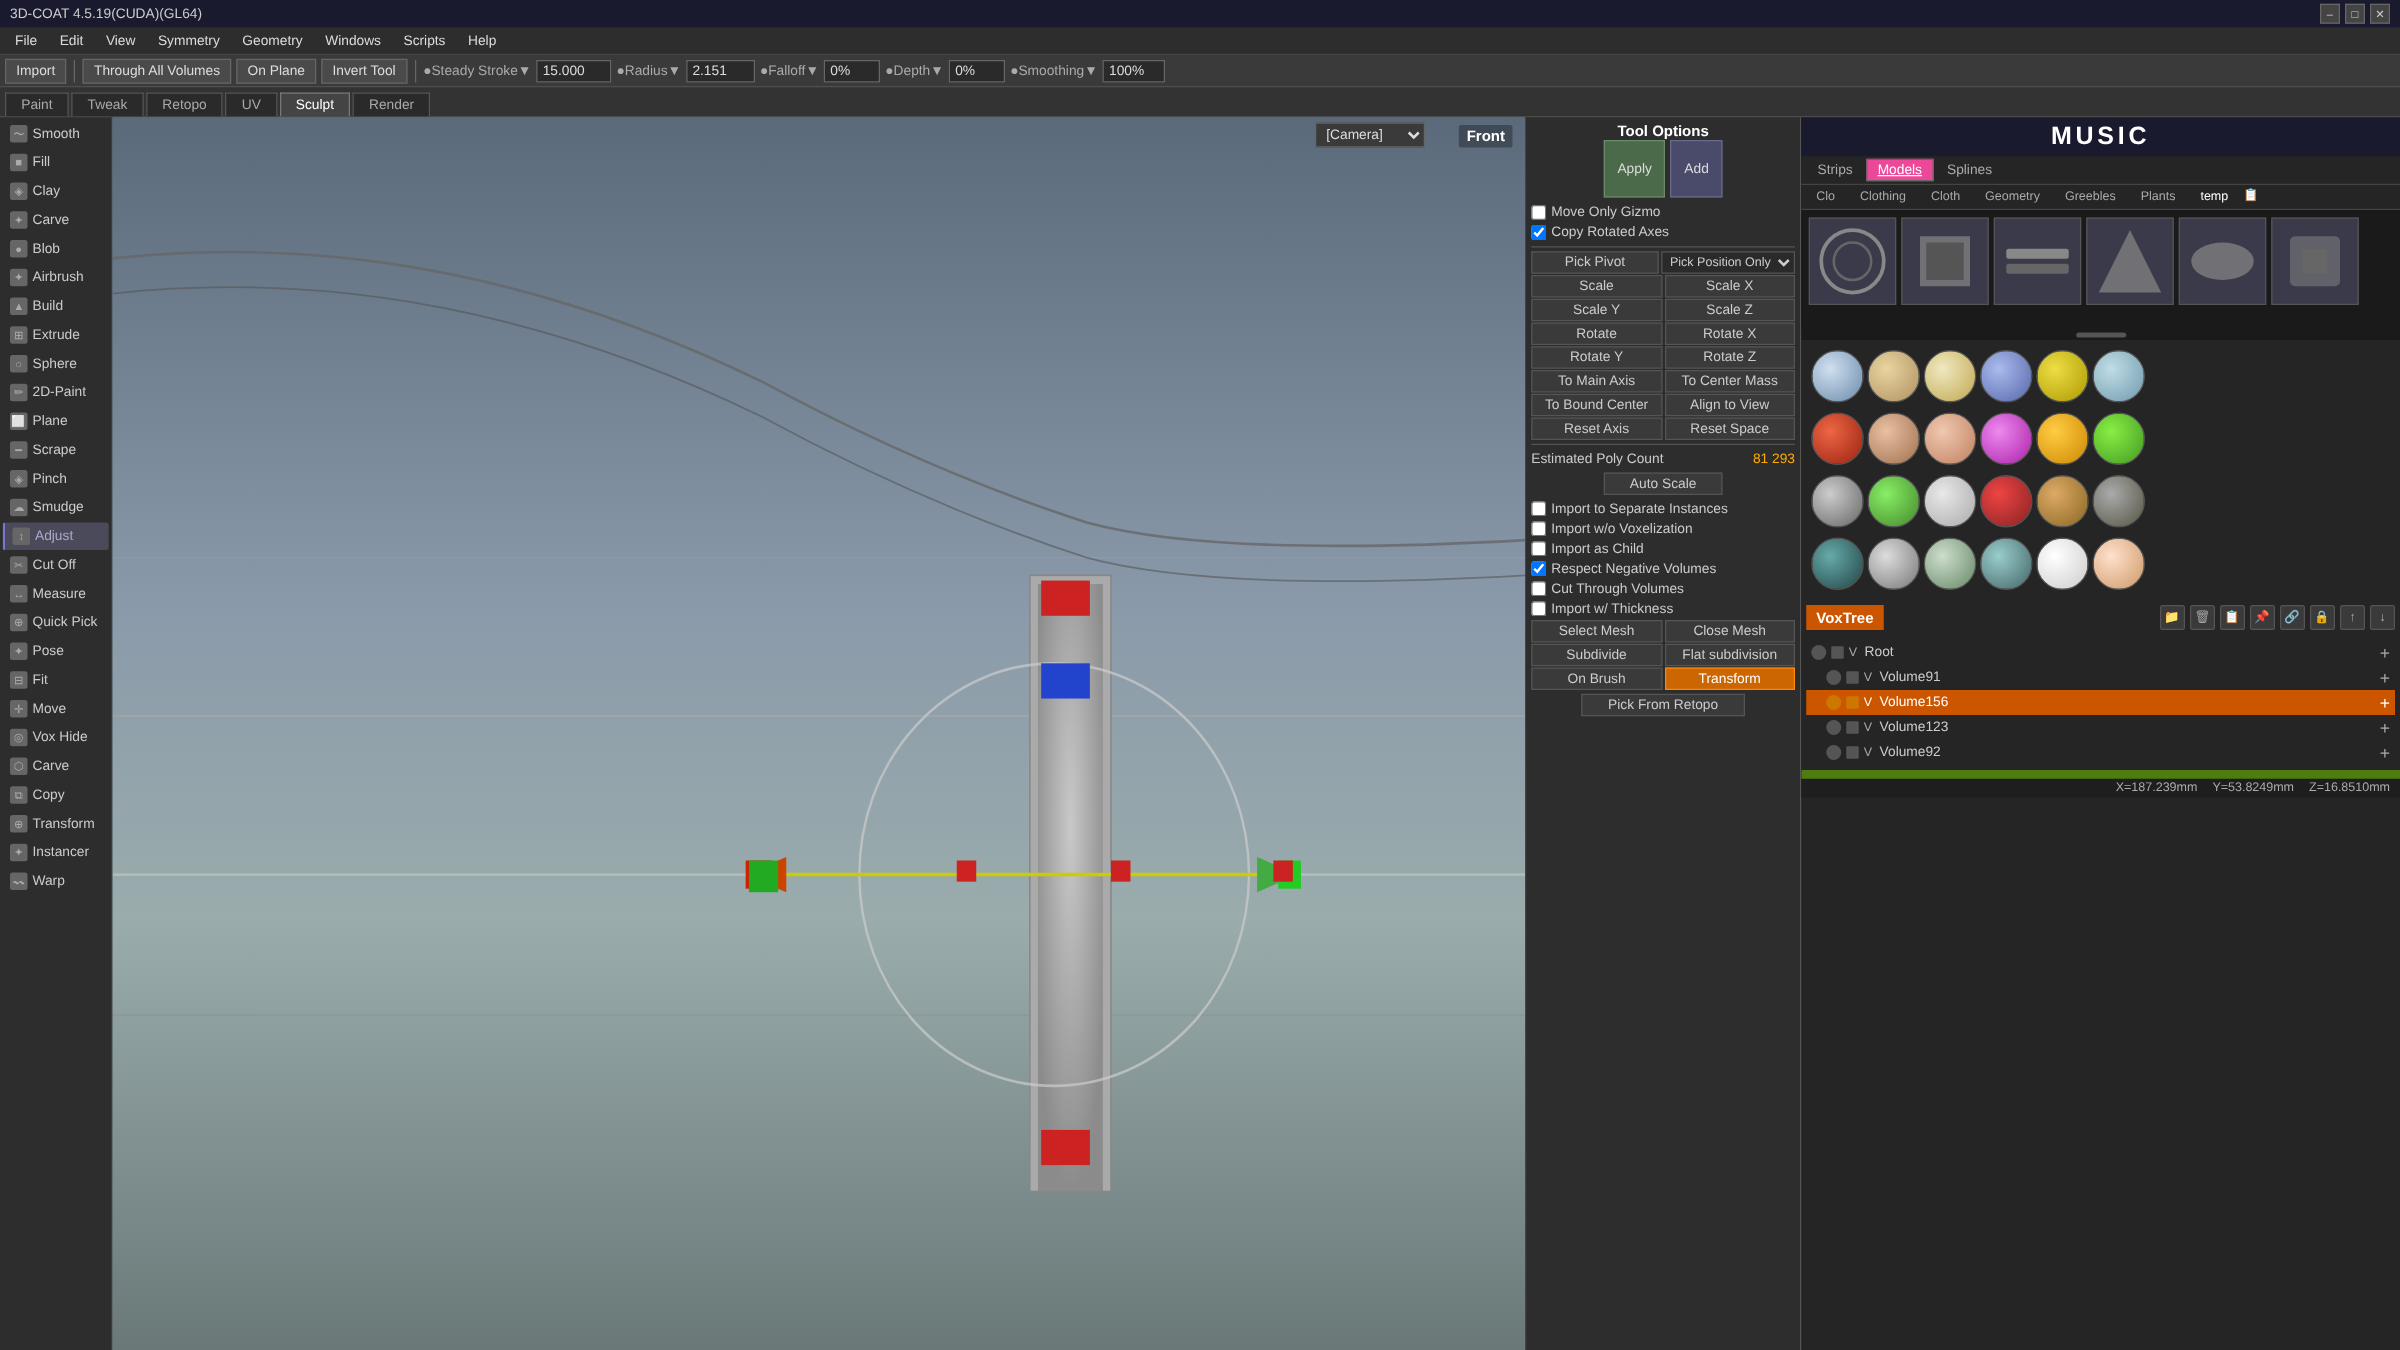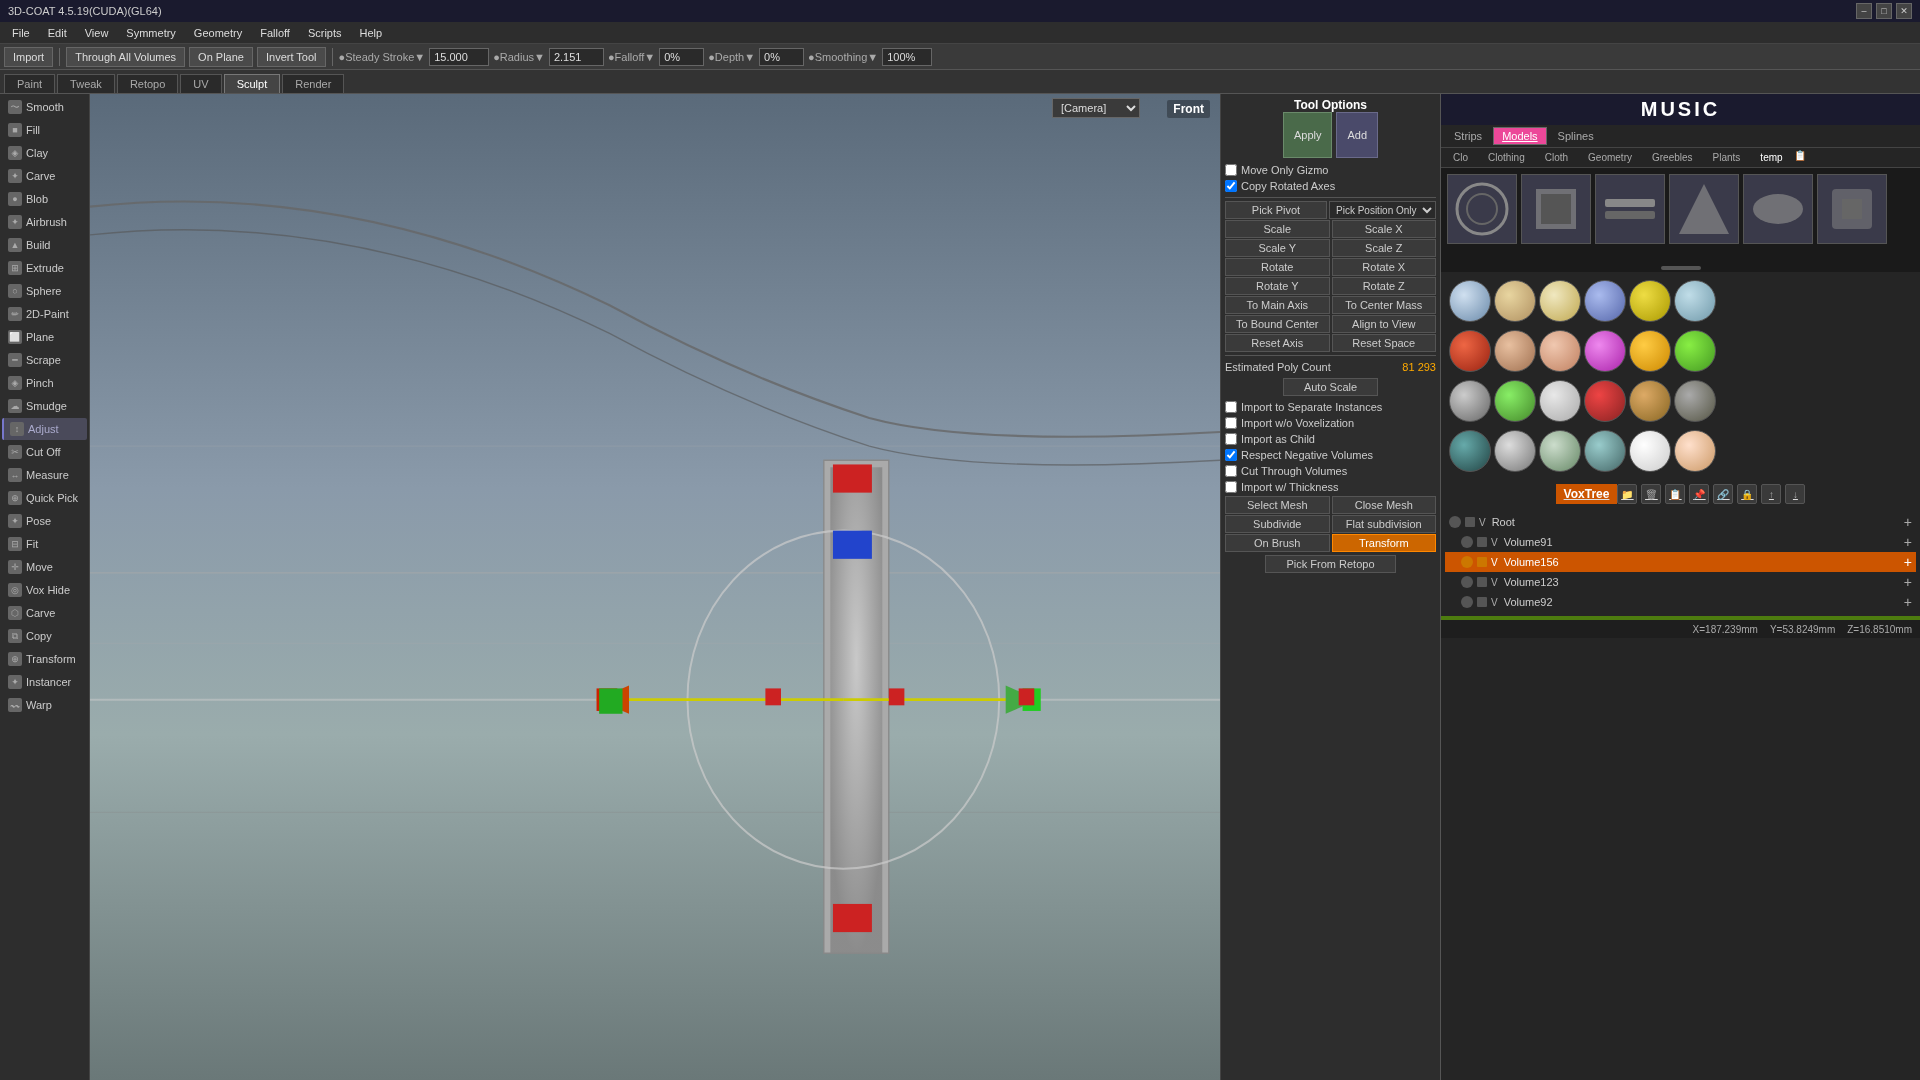--- a/index.html
+++ b/index.html
@@ -131,21 +131,21 @@
     .voxtree-item.active { background: #cc5500; color: #fff; }
     .vt-eye { width: 12px; height: 12px; background: #555; border-radius: 50%; cursor: pointer; }
     .vt-lock { width: 10px; height: 10px; background: #555; border-radius: 1px; cursor: pointer; }
     .vt-label { flex: 1; }
     .vt-plus { color: #aaa; cursor: pointer; font-size: 14px; }
 
     
     #coords-bar {
       height: 22px; background: #1e1e1e; display: flex; align-items: center;
       justify-content: flex-end; padding: 0 8px; gap: 12px;
-      border-top: 4px solid #4d7c0f; font-size: 10px; color: #aaa;
+      border-top: 7px solid #4d7c0f; font-size: 10px; color: #aaa;
     }
 
     
     .scene-viewport {
       width: 100%; height: 100%; position: relative; overflow: hidden;
       background: linear-gradient(180deg, #5a6a7a 0%, #8a9aaa 35%, #9aacac 65%, #707a7a 100%);
     }
 
     
     .scene-svg {
@@ -233,21 +233,21 @@
     <div class="title-btn">✕</div>
   </div>
 </div>
 
 <div id="menubar">
   <span class="menu-item">File</span>
   <span class="menu-item">Edit</span>
   <span class="menu-item">View</span>
   <span class="menu-item">Symmetry</span>
   <span class="menu-item">Geometry</span>
-  <span class="menu-item">Falloff</span>
+  <span class="menu-item">Windows</span>
   <span class="menu-item">Scripts</span>
   <span class="menu-item">Help</span>
 </div>
 
 <div id="toolbar">
   <div class="toolbar-btn">Import</div>
   <div class="toolbar-separator"></div>
   <div class="toolbar-btn">Through All Volumes</div>
   <div class="toolbar-btn">On Plane</div>
   <div class="toolbar-btn">Invert Tool</div>
@@ -664,21 +664,21 @@
         <div class="s-ball" style="background:radial-gradient(circle at 35% 35%, #66aaaa, #224444);"></div>
         <div class="s-ball" style="background:radial-gradient(circle at 35% 35%, #dddddd, #777777);"></div>
         <div class="s-ball" style="background:radial-gradient(circle at 35% 35%, #ccddcc, #668866);"></div>
         <div class="s-ball" style="background:radial-gradient(circle at 35% 35%, #99cccc, #446666);"></div>
         <div class="s-ball" style="background:radial-gradient(circle at 35% 35%, #ffffff, #cccccc);"></div>
         <div class="s-ball" style="background:radial-gradient(circle at 35% 35%, #ffe0cc, #cc9966);"></div>
       </div>
     </div>
 
     <div class="voxtree-section">
-      <div style="display:flex;align-items:center;justify-content:center;margin-bottom:4px;text-decoration:underline;">
+      <div style="display:flex;align-items:center;justify-content:space-between;margin-bottom:4px;">
         <span class="voxtree-header">VoxTree</span>
         <div class="voxtree-toolbar">
           <div class="vt-btn">📁</div>
           <div class="vt-btn">🗑</div>
           <div class="vt-btn">📋</div>
           <div class="vt-btn">📌</div>
           <div class="vt-btn">🔗</div>
           <div class="vt-btn">🔒</div>
           <div class="vt-btn">↑</div>
           <div class="vt-btn">↓</div>

